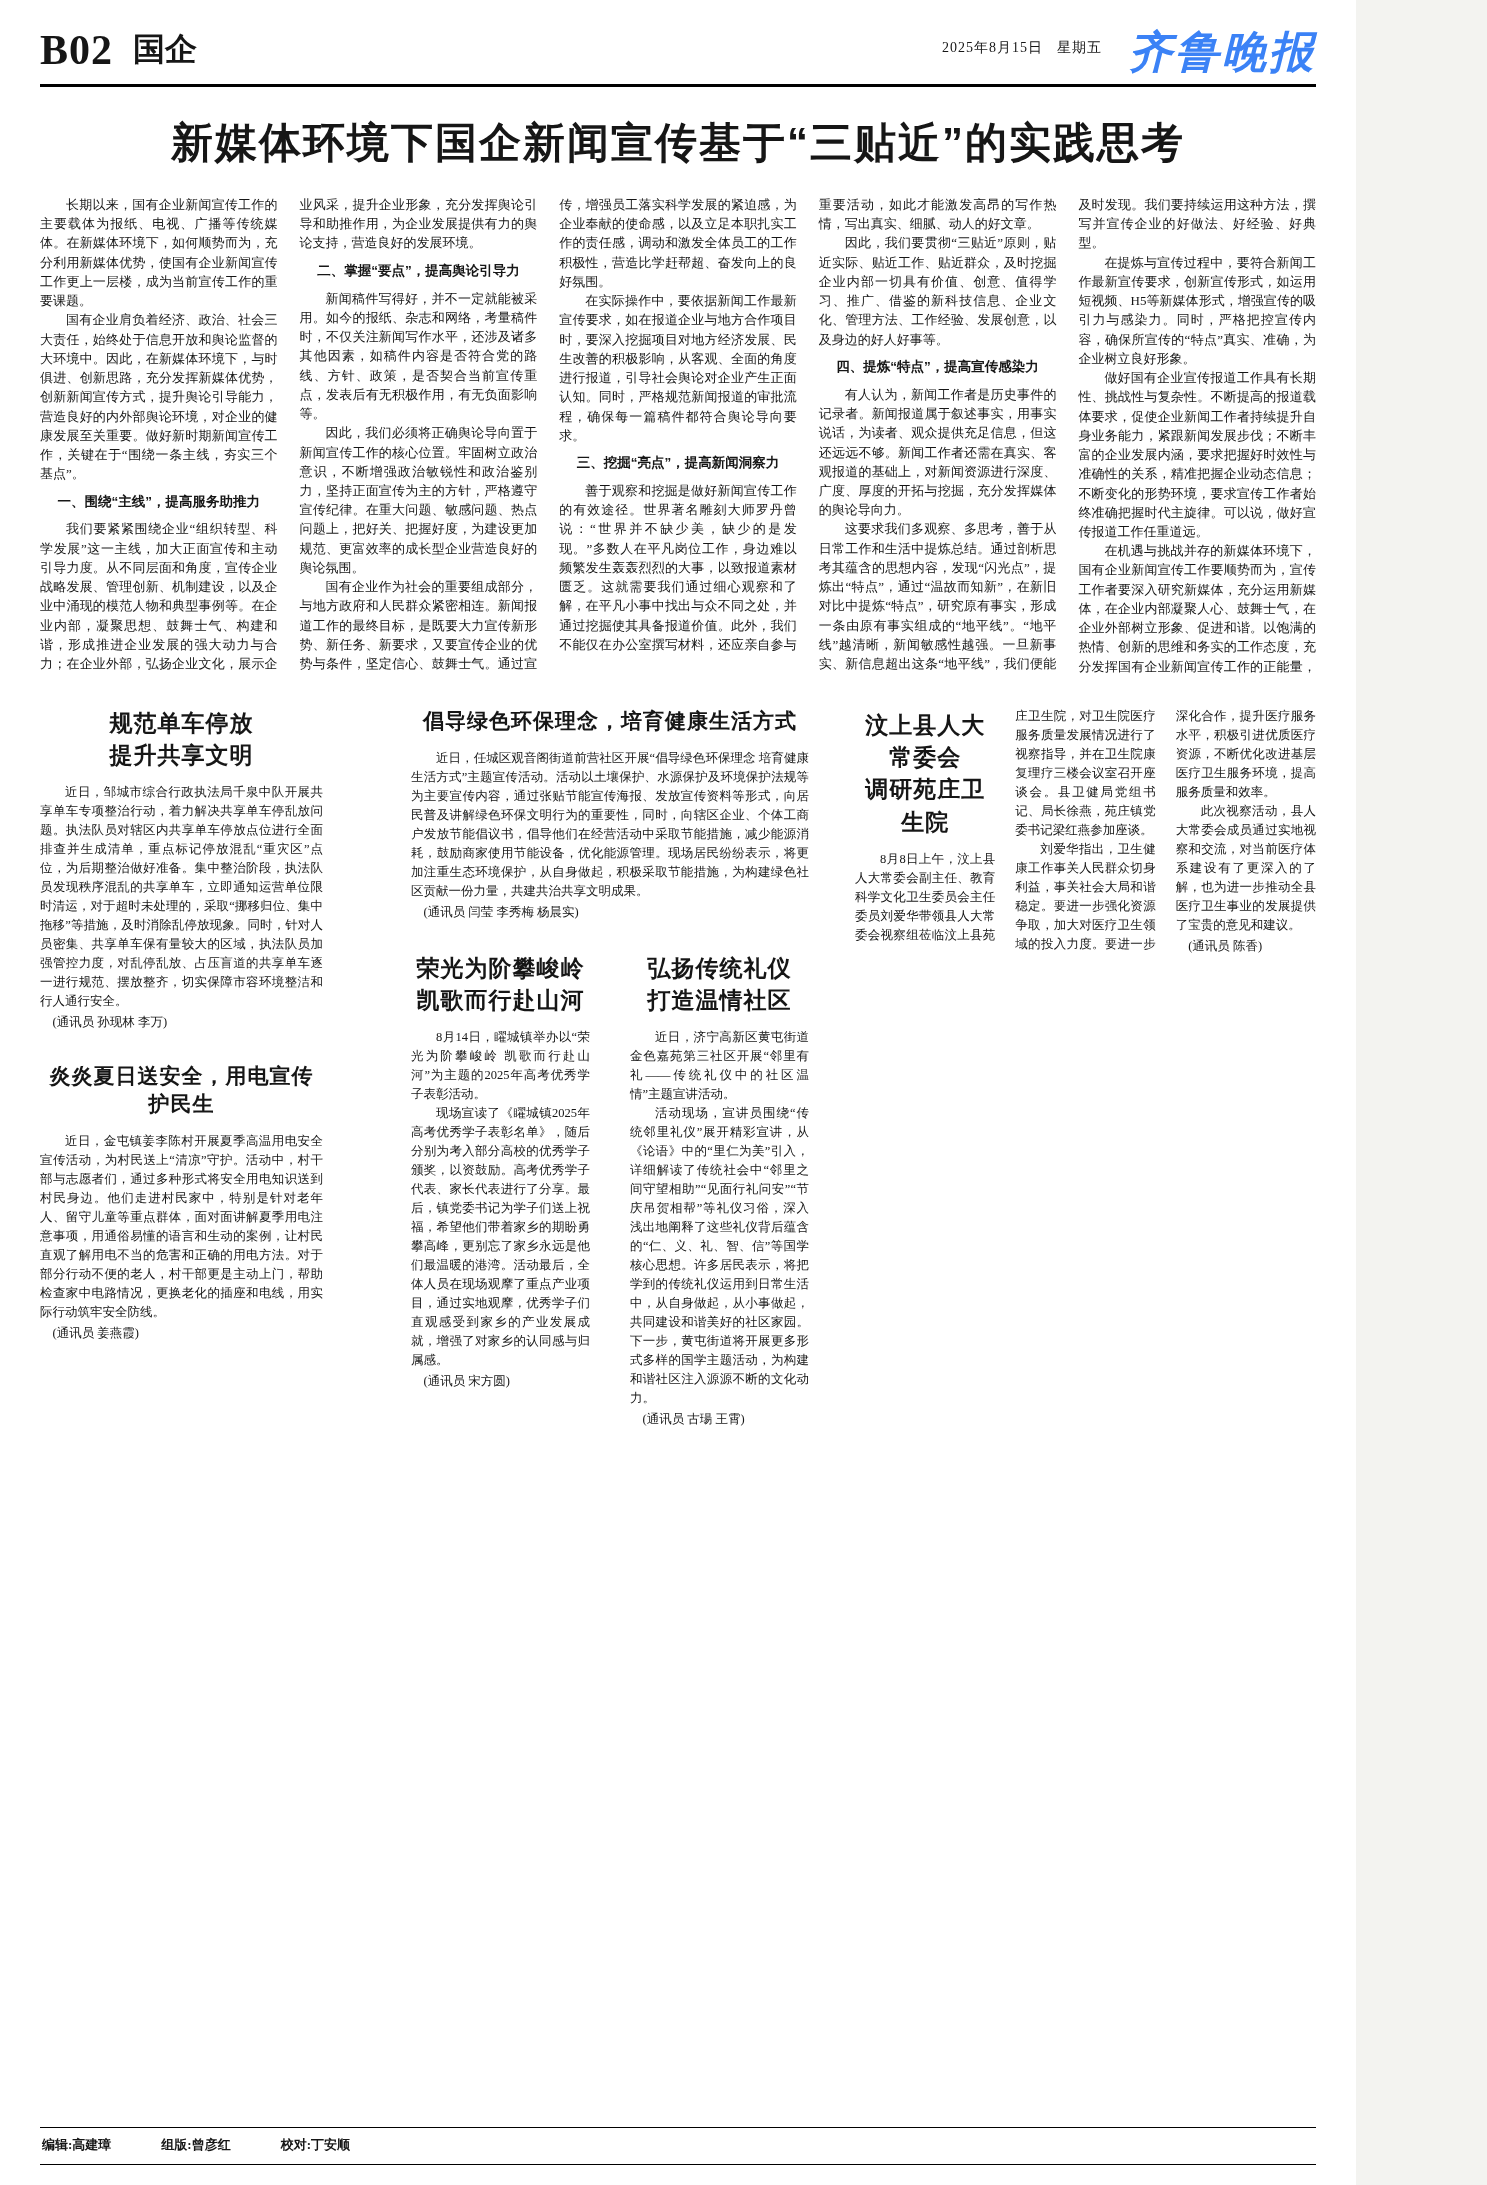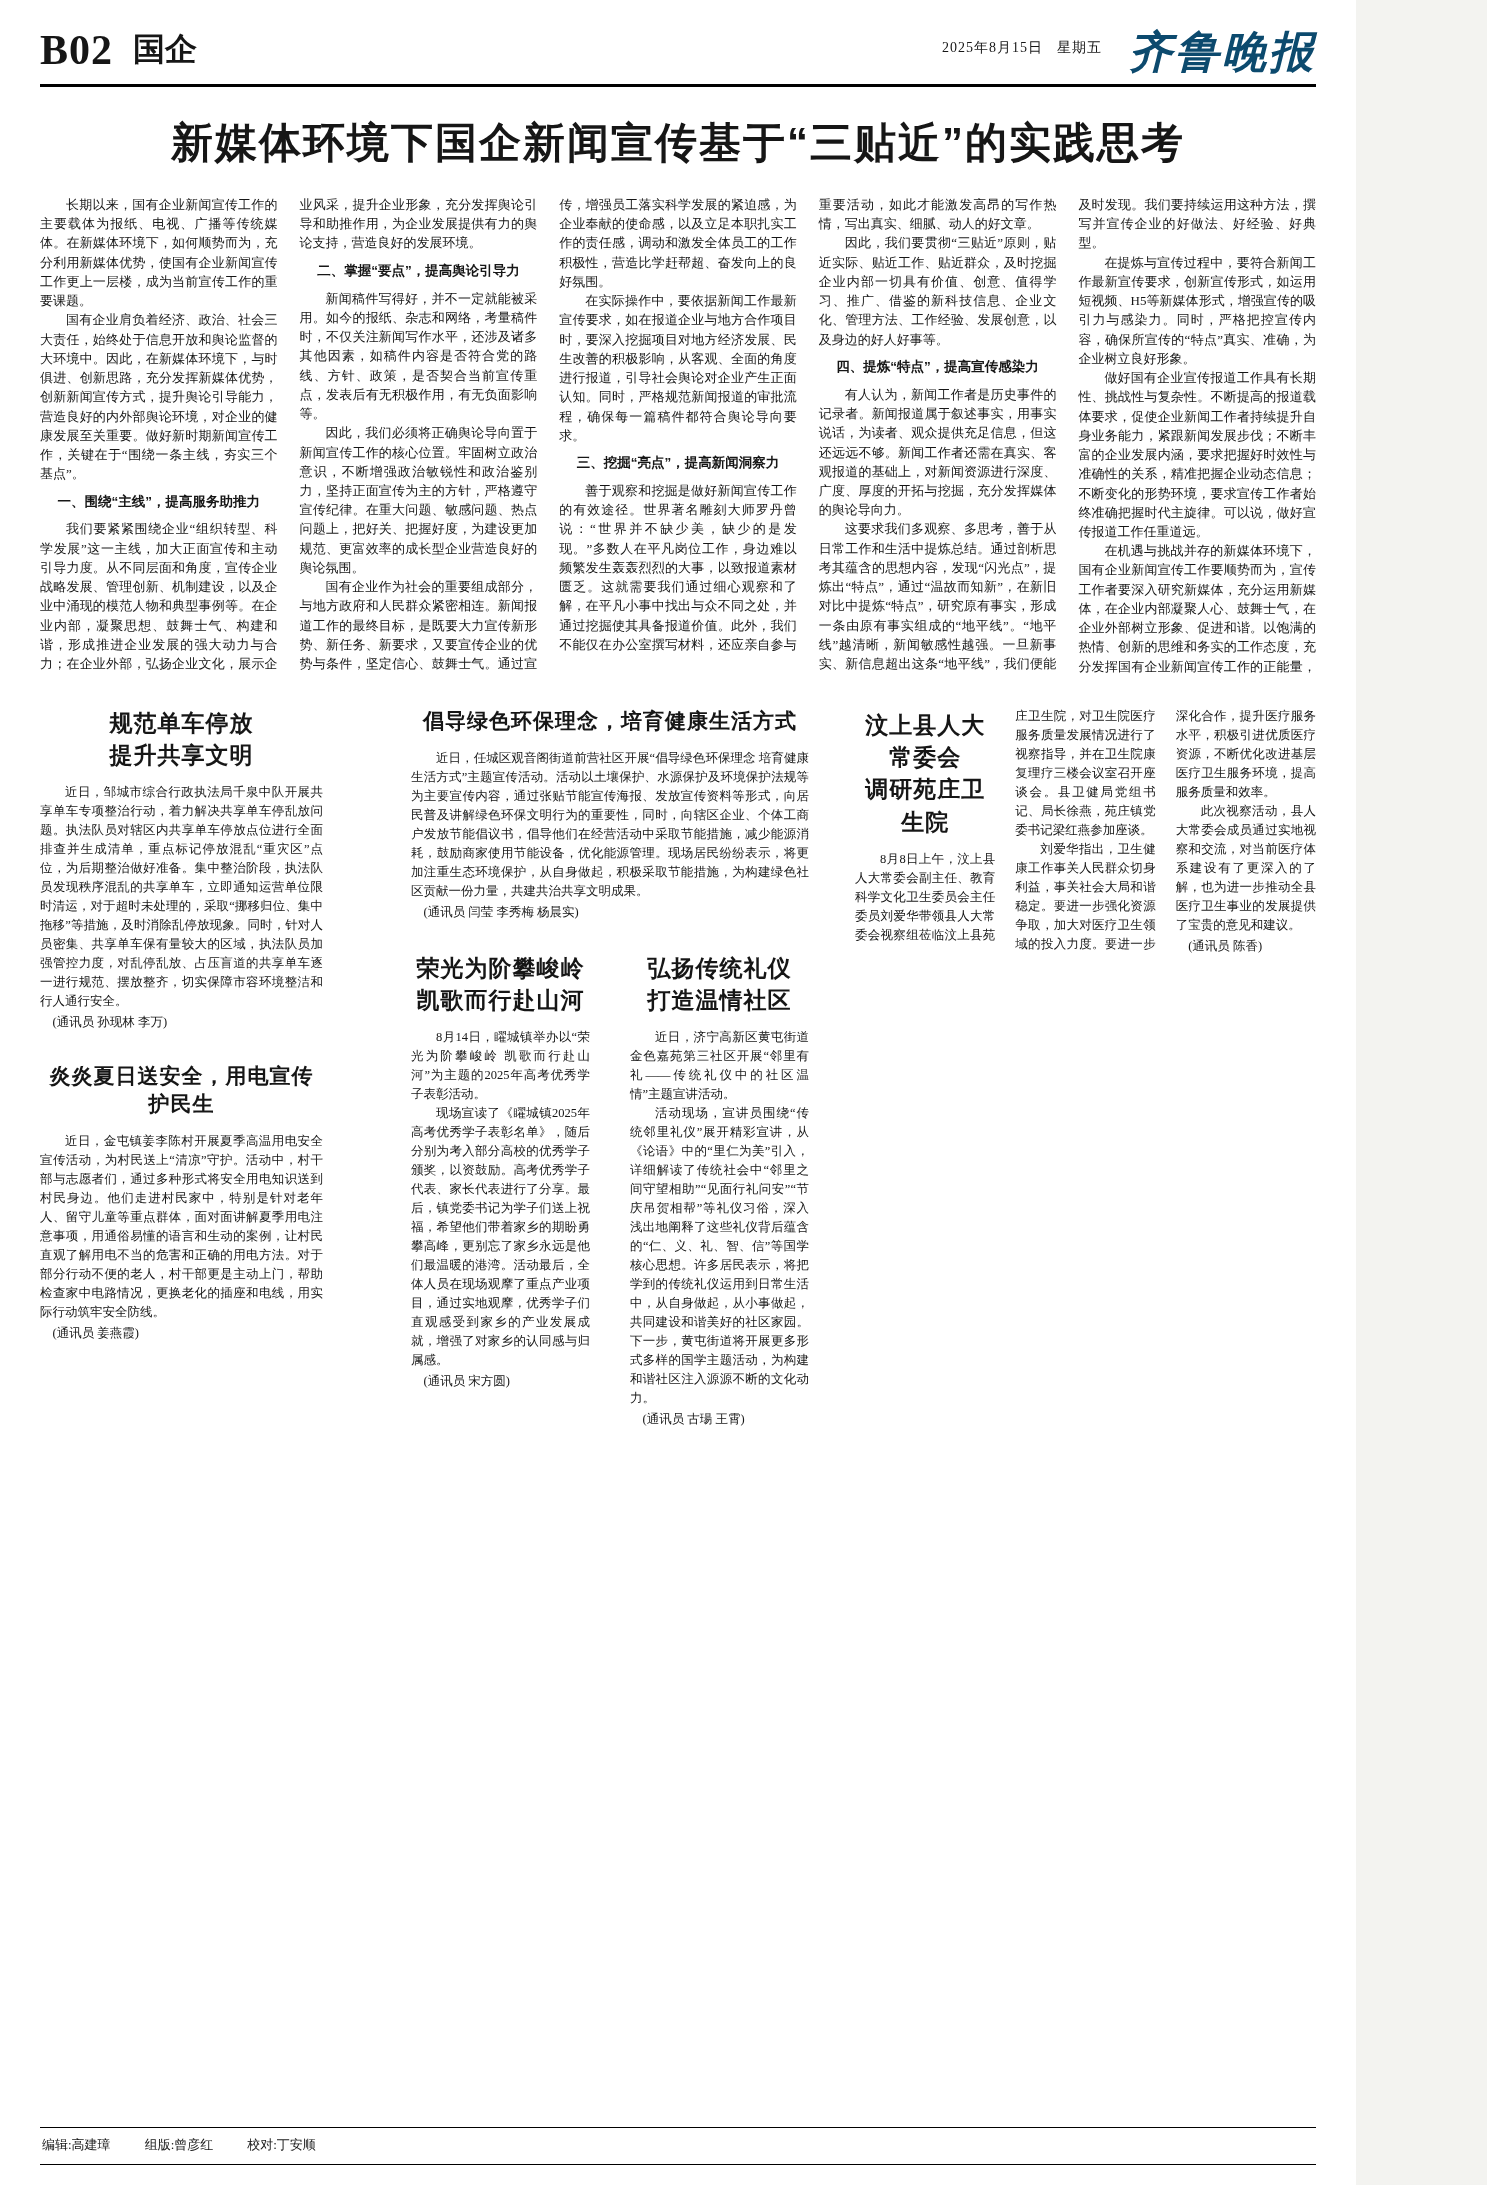--- a/index.html
+++ b/index.html
@@ -15,21 +15,21 @@
     display:flex; flex-direction:column;
   }
   
   .masthead-row { display:flex; justify-content:space-between; align-items:flex-end; padding-bottom:10px; }
   .masthead-left { display:flex; align-items:flex-end; gap:20px; }
   .pageno { font-size:42px; font-weight:bold; letter-spacing:1px; }
   .section-name { font-size:32px; font-weight:bold; font-family:"Liberation Sans","DejaVu Sans",sans-serif; padding-bottom:2px; }
   .masthead-right { display:flex; align-items:center; gap:26px; }
   .dateline { font-size:14px; padding-bottom:8px; letter-spacing:1px; }
   .dateline span { margin-left:14px; }
-  .logo { font-size:44px; font-weight:bold; font-style:italic; color:#0c4a6e; letter-spacing:3px; font-family:"DejaVu Serif","Liberation Serif",serif; line-height:1; }
+  .logo { font-size:44px; font-weight:bold; font-style:italic; color:#3b82f6; letter-spacing:3px; font-family:"DejaVu Serif","Liberation Serif",serif; line-height:1; }
   .rule-thick { border-top:3px solid #000; }
   
   .main-title {
     text-align:center; font-family:"Liberation Sans","DejaVu Sans",sans-serif;
     font-weight:900; font-size:42px; letter-spacing:2px; margin:28px 0 24px;
   }
   .main-body {
     height:482px; overflow:hidden;
     column-count:5; column-gap:22px; column-fill:auto;
     font-size:13px; line-height:1.48; text-align:justify;
@@ -54,21 +54,21 @@
   .two-line { font-size:23px; line-height:1.4; margin-bottom:12px; }
   .art-body { font-size:12.5px; line-height:1.52; text-align:justify; }
   .mid-row { display:flex; gap:40px; }
   .mid-row .art { flex:1; margin-top:0; }
   .cols3 { column-count:3; column-gap:20px; }
   .cols3 .art-title { margin-top:2px; }
   
   .footer {
     margin-top:auto;
     border-top:1px solid #000; border-bottom:1px solid #000;
-    padding:8px 2px 10px; font-size:13px; display:flex; gap:34px;
+    padding:8px 2px 10px; font-size:13px; display:flex; gap:50px;font-weight:bold;
   }
 </style>
 </head>
 <body>
 
 <div class="page">
 
   <header class="masthead-row">
     <div class="masthead-left">
       <span class="pageno">B02</span>

